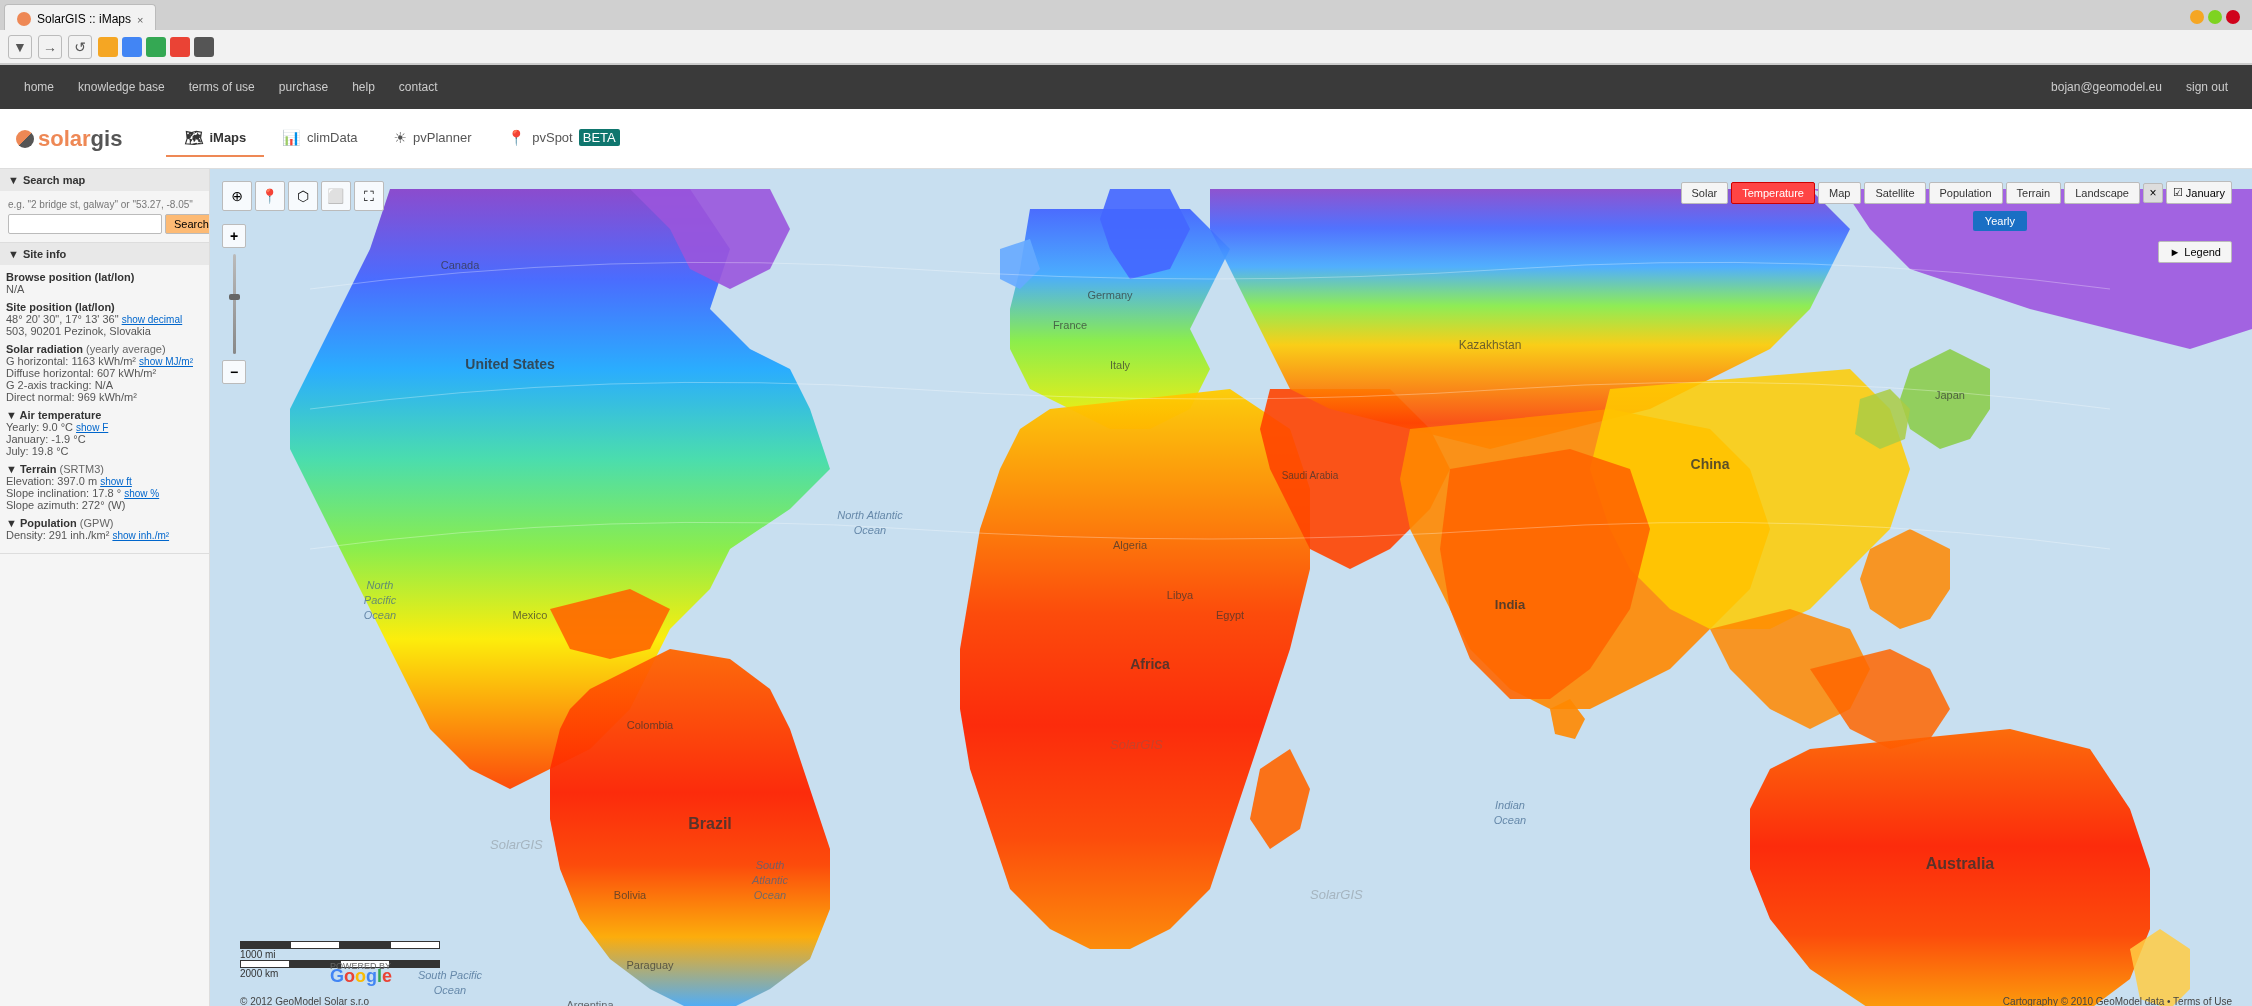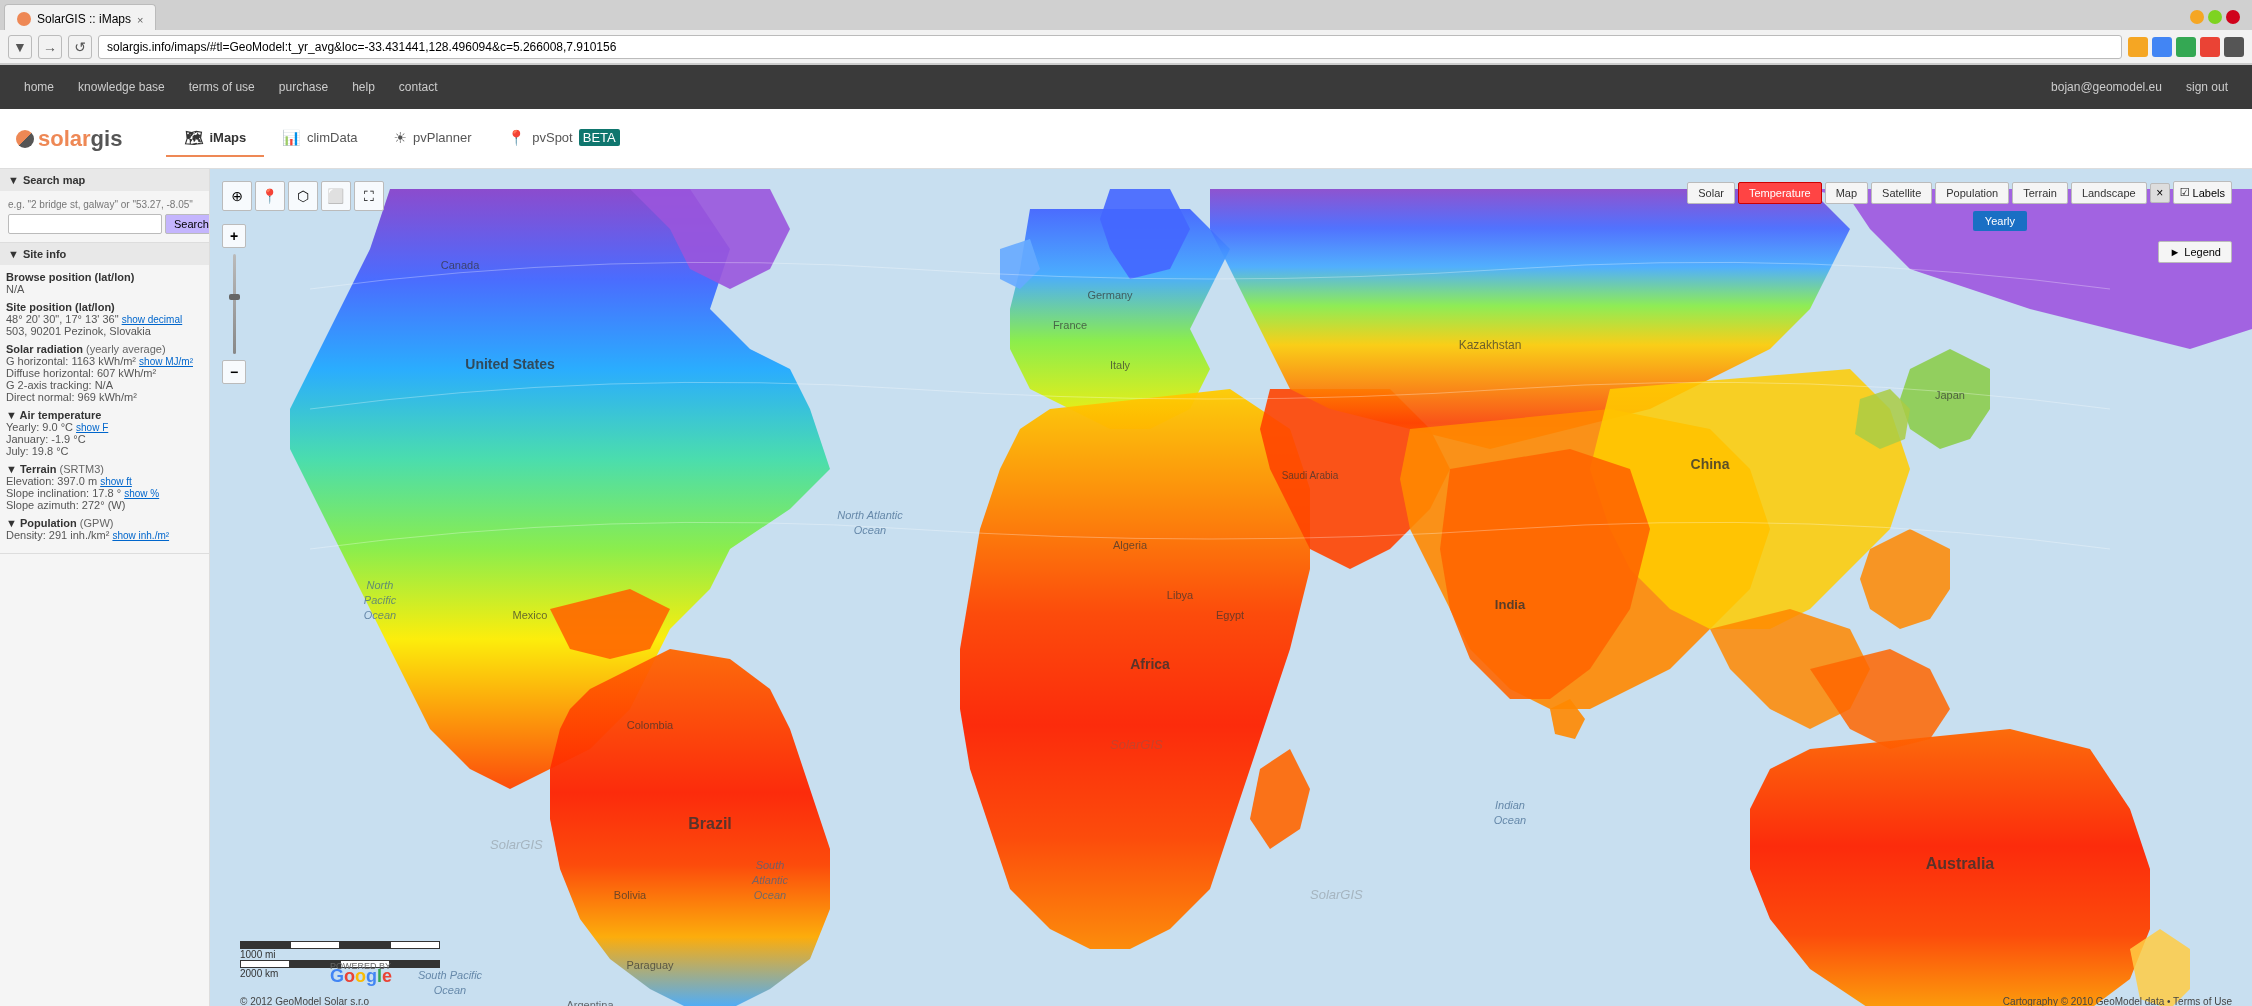--- a/index.html
+++ b/index.html
@@ -38,21 +38,21 @@
     .sidebar { width: 210px; background: #f5f5f5; border-right: 1px solid #ddd; overflow-y: auto; font-size: 11px; flex-shrink: 0; }
     .sidebar-section { border-bottom: 1px solid #ddd; }
     .sidebar-section-header { background: #e8e8e8; padding: 5px 8px; font-weight: bold; font-size: 11px; color: #333; cursor: pointer; display: flex; align-items: center; gap: 4px; }
     .sidebar-content { padding: 6px 6px; }
     .sidebar-label { font-weight: bold; color: #333; }
     .sidebar-value { color: #555; }
     .search-section { padding: 8px; }
     .search-hint { font-size: 10px; color: #777; margin-bottom: 4px; }
     .search-row { display: flex; gap: 3px; }
     .search-input { flex: 1; border: 1px solid #bbb; padding: 3px 5px; font-size: 11px; border-radius: 2px; }
-    .search-btn { background: #c4b5fd; border: 1px solid #bbb; padding: 3px 8px; font-size: 11px; cursor: pointer; border-radius: 2px; }
+    .search-btn { background: #fdba74; border: 1px solid #bbb; padding: 3px 8px; font-size: 11px; cursor: pointer; border-radius: 2px; }
     .link-text { color: #06c; cursor: pointer; text-decoration: underline; font-size: 10px; }
 
     
     .map-container { flex: 1; position: relative; overflow: hidden; }
 
     
     .map-layer-controls { position: absolute; top: 12px; right: 20px; z-index: 10; display: flex; gap: 3px; align-items: center; }
     .layer-btn { background: #f5f5f5; border: 1px solid #bbb; padding: 4px 10px; font-size: 11px; cursor: pointer; border-radius: 2px; color: #333; }
     .layer-btn.active { background: #ff4444; color: #fff; border-color: #cc0000; }
     .layer-close { background: #ddd; border: 1px solid #bbb; width: 20px; height: 20px; font-size: 12px; cursor: pointer; display: flex; align-items: center; justify-content: center; border-radius: 2px; }
@@ -103,21 +103,20 @@
     <div style="margin-left:auto;display:flex;gap:4px;padding-right:8px;">
       <div style="width:14px;height:14px;background:#f5a623;border-radius:50%;"></div>
       <div style="width:14px;height:14px;background:#7ed321;border-radius:50%;"></div>
       <div style="width:14px;height:14px;background:#d0021b;border-radius:50%;"></div>
     </div>
   </div>
   <div class="address-bar">
     <button class="nav-btn">▼</button>
     <button class="nav-btn">→</button>
     <button class="nav-btn">↺</button>
-    <input class="url-field" style="width: 600px;" value="solargis.info/imaps/#tl=GeoModel:t_yr_avg&amp;loc=-33.431441,128.496094&amp;c=5.266008,7.910156">
     <div class="browser-icons">
       <div class="browser-icon" style="background:#f5a623;"></div>
       <div class="browser-icon" style="background:#4285F4;"></div>
       <div class="browser-icon" style="background:#34A853;"></div>
       <div class="browser-icon" style="background:#EA4335;"></div>
       <div class="browser-icon" style="background:#555;"></div>
     </div>
   </div>
 </div>
 
@@ -426,21 +425,21 @@
       <button class="layer-btn">Solar</button>
       <button class="layer-btn active">Temperature</button>
       <button class="layer-btn">Map</button>
       <button class="layer-btn">Satellite</button>
       <button class="layer-btn">Population</button>
       <button class="layer-btn">Terrain</button>
       <button class="layer-btn">Landscape</button>
       <button class="layer-close">×</button>
       <button class="labels-btn">
         <span>☑</span>
-        <span>Labels</span>
+        <span>January</span>
       </button>
     </div>
 
     <div style="position:absolute;top:42px;right:225px;background:#1a6fc4;color:#fff;padding:4px 12px;font-size:11px;border-radius:2px;z-index:10;">
       <span>Yearly</span>
     </div>
 
     <div style="position:absolute;top:72px;right:20px;background:#f5f5f5;border:1px solid #bbb;padding:4px 10px;font-size:11px;cursor:pointer;border-radius:2px;z-index:10;display:flex;align-items:center;gap:4px;">
       <span>►</span>
       <span>Legend</span>

